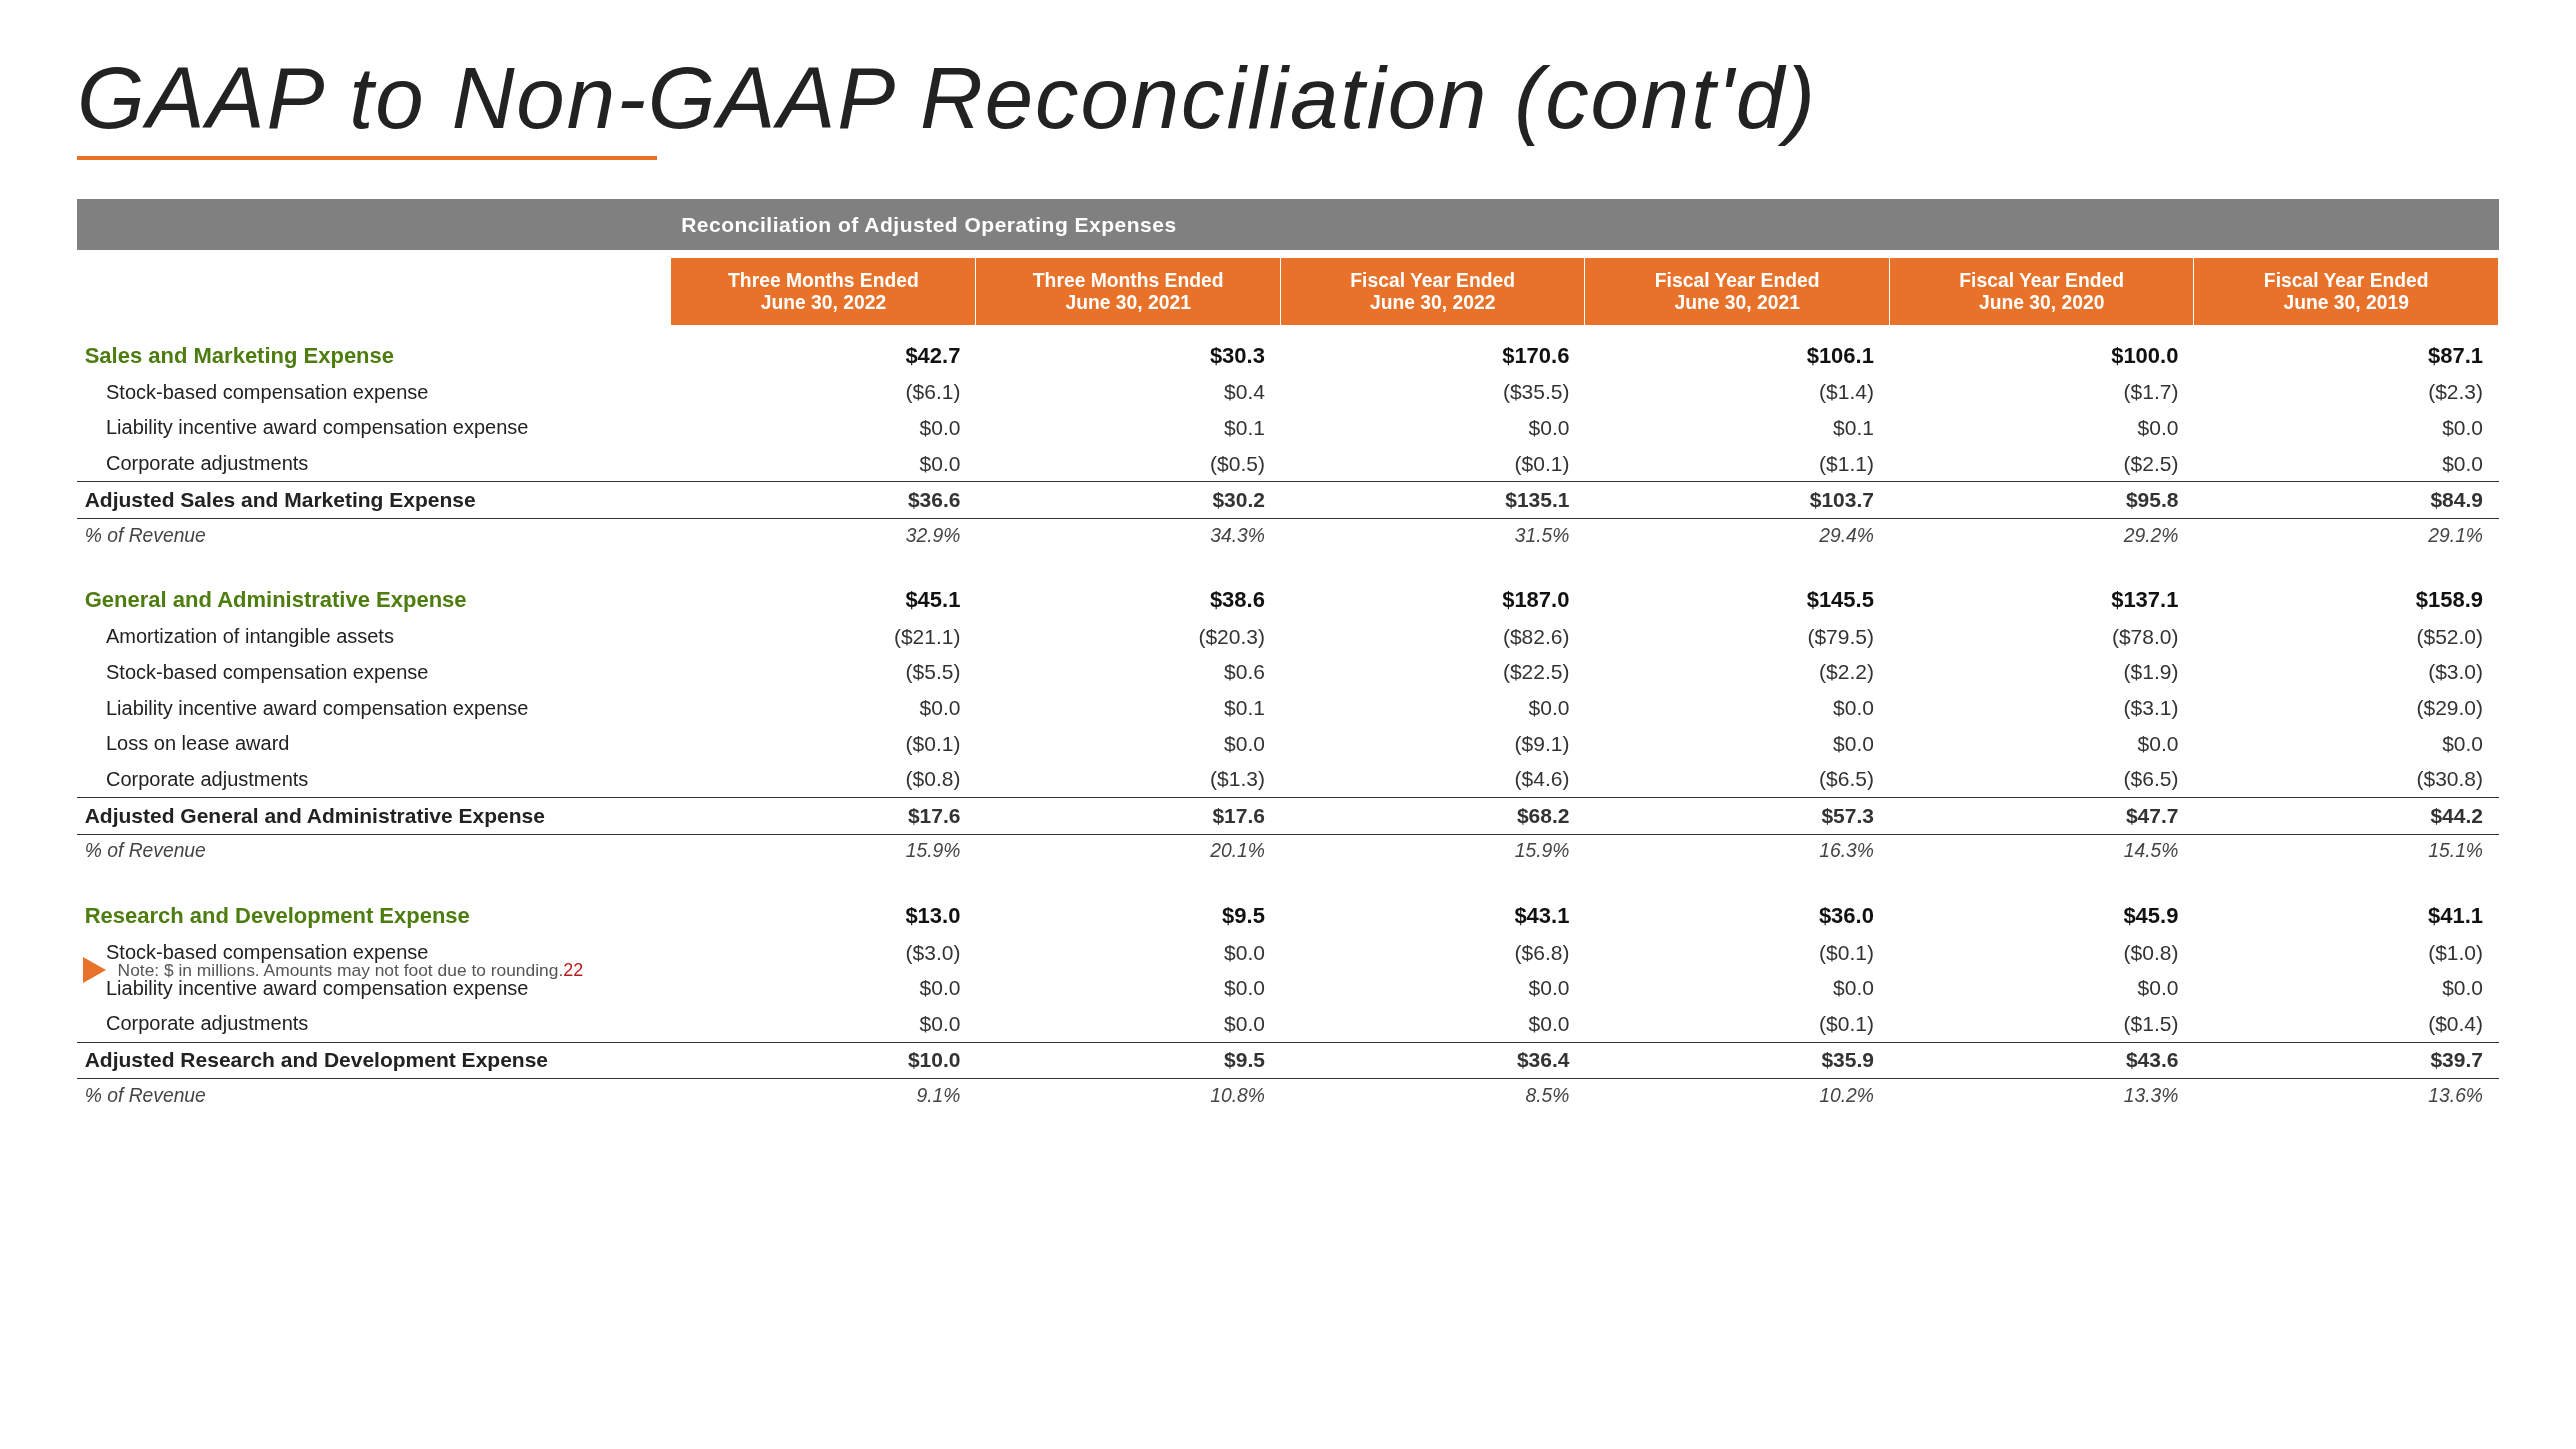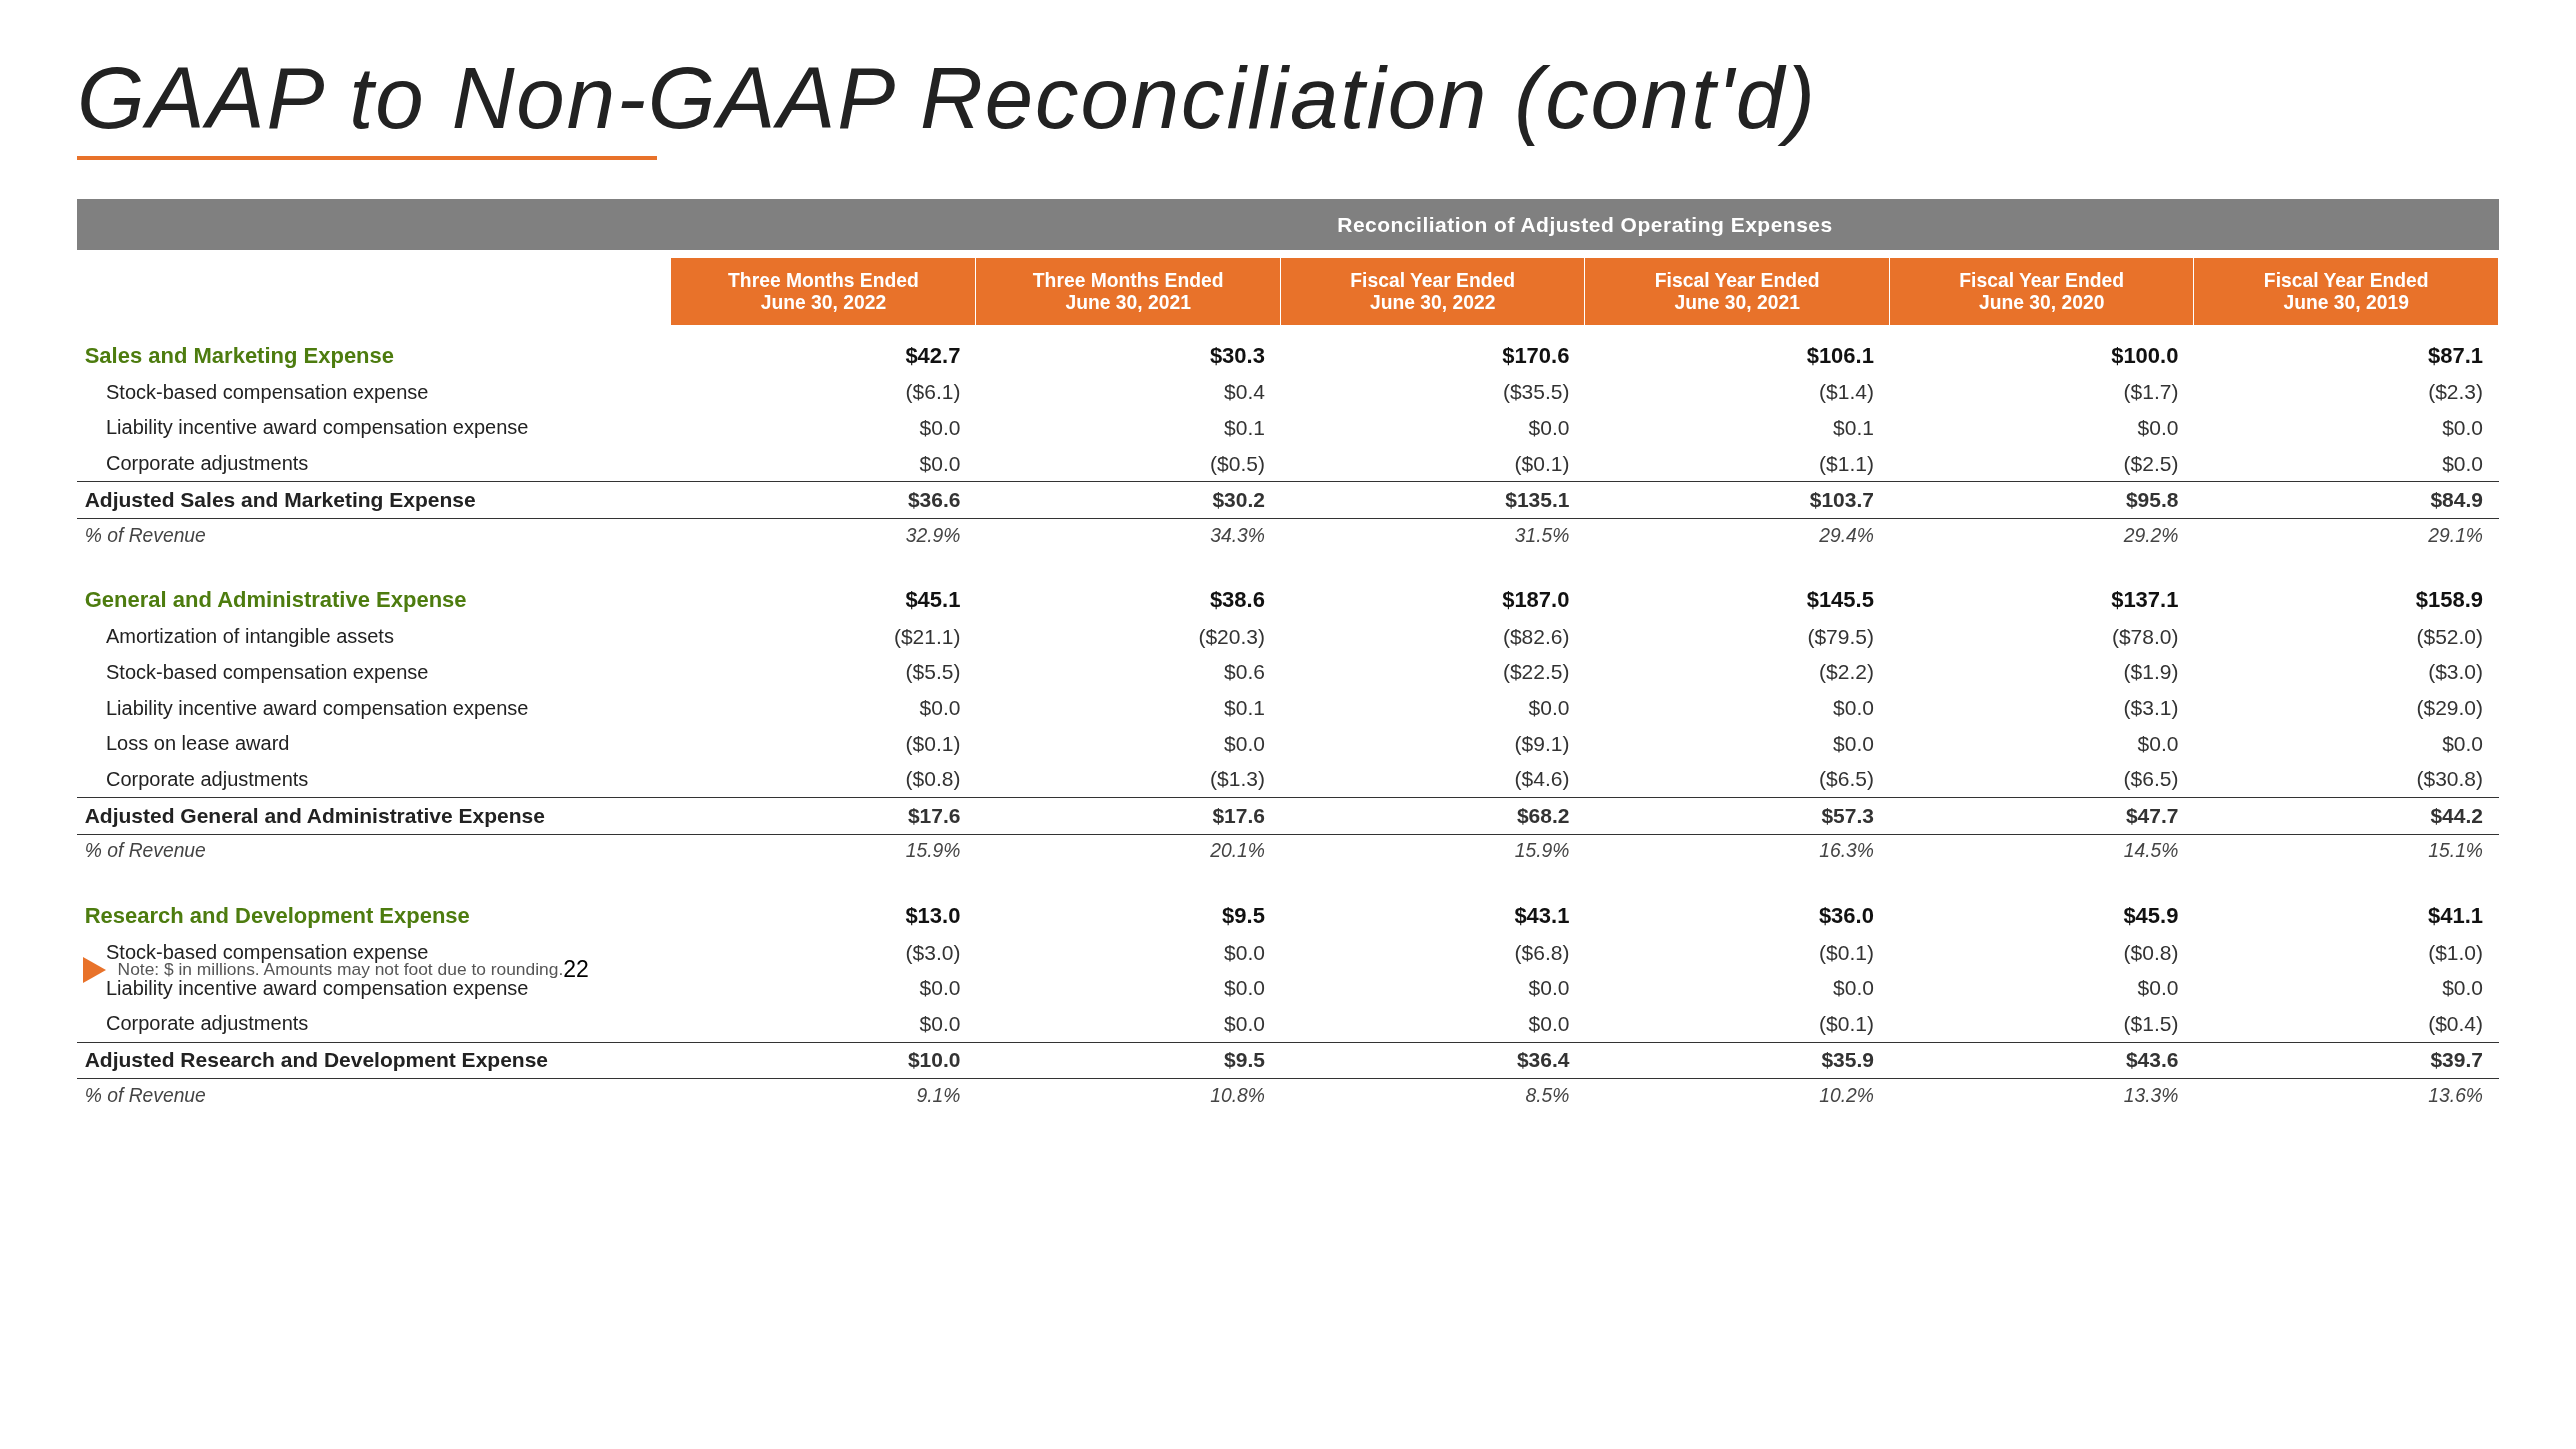--- a/index.html
+++ b/index.html
@@ -42,21 +42,21 @@
     table {
       width: 100%;
       border-collapse: collapse;
     }
     .header-row-top {
       background: #808080;
     }
     .header-row-top td {
       color: #ffffff;
       font-weight: bold;
-      text-align: center;
+      text-align: left;
       font-size: 21px;
       padding: 13.5px 9.7px;
       letter-spacing: 0.5px;
       margin-top: 36px;
     }
     .header-row-cols td {
       background: #e8722a;
       color: #ffffff;
       font-weight: bold;
       font-size: 19.3px;
@@ -134,22 +134,22 @@
       gap: 11.6px;
     }
     .footer-arrow {
       width: 0;
       height: 0;
       border-top: 13.5px solid transparent;
       border-bottom: 13.5px solid transparent;
       border-left: 23px solid #e8722a;
     }
     .footer-page {
-      font-size: 23px;
-      color: #000000;
+      font-size: 18px;
+      color: #b91c1c;
     }
   </style>
 </head>
 <body>
 
 <div class="page">
   <div class="title-area">
     <div class="title-text">GAAP to Non-GAAP Reconciliation (cont'd)</div>
     <div class="title-underline"></div>
   </div>

